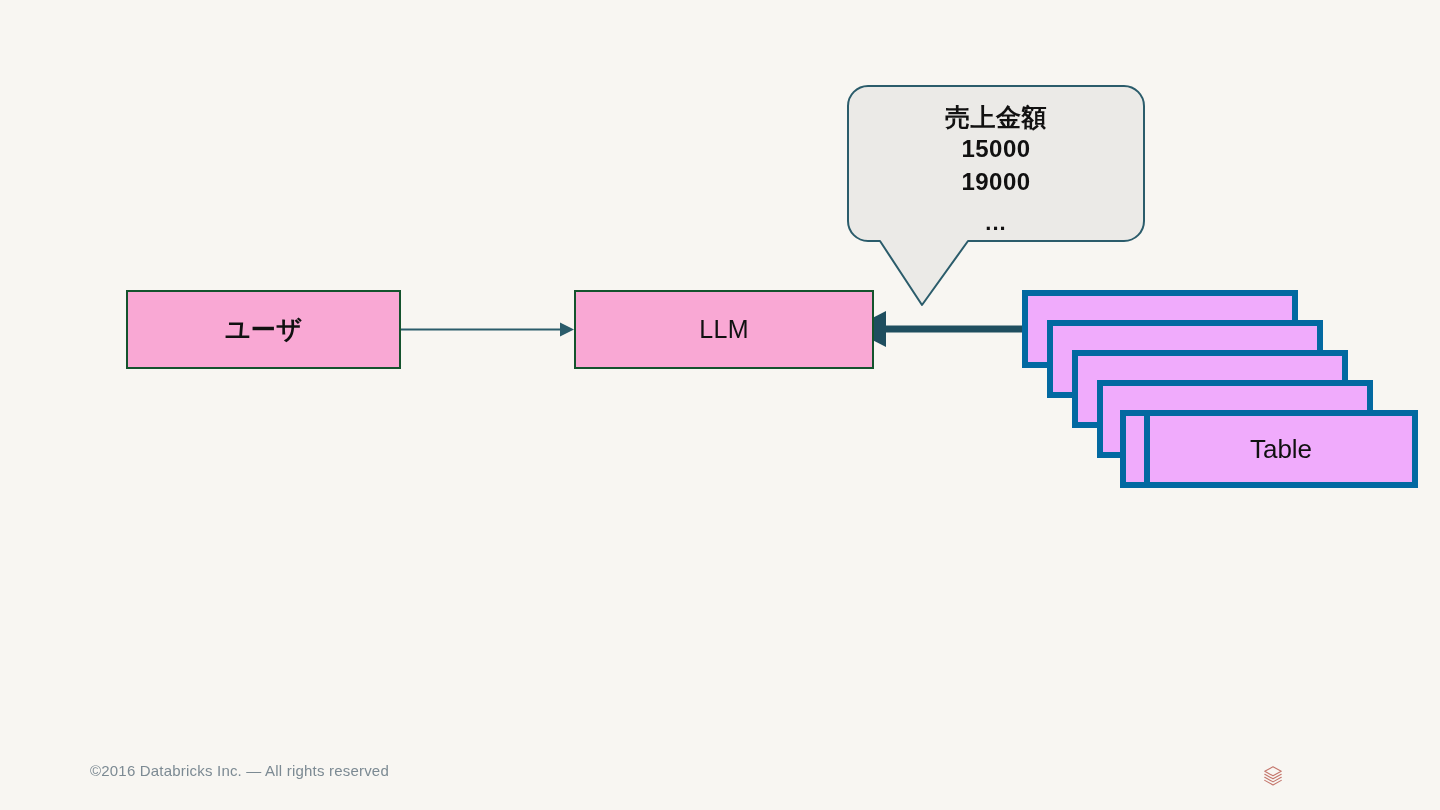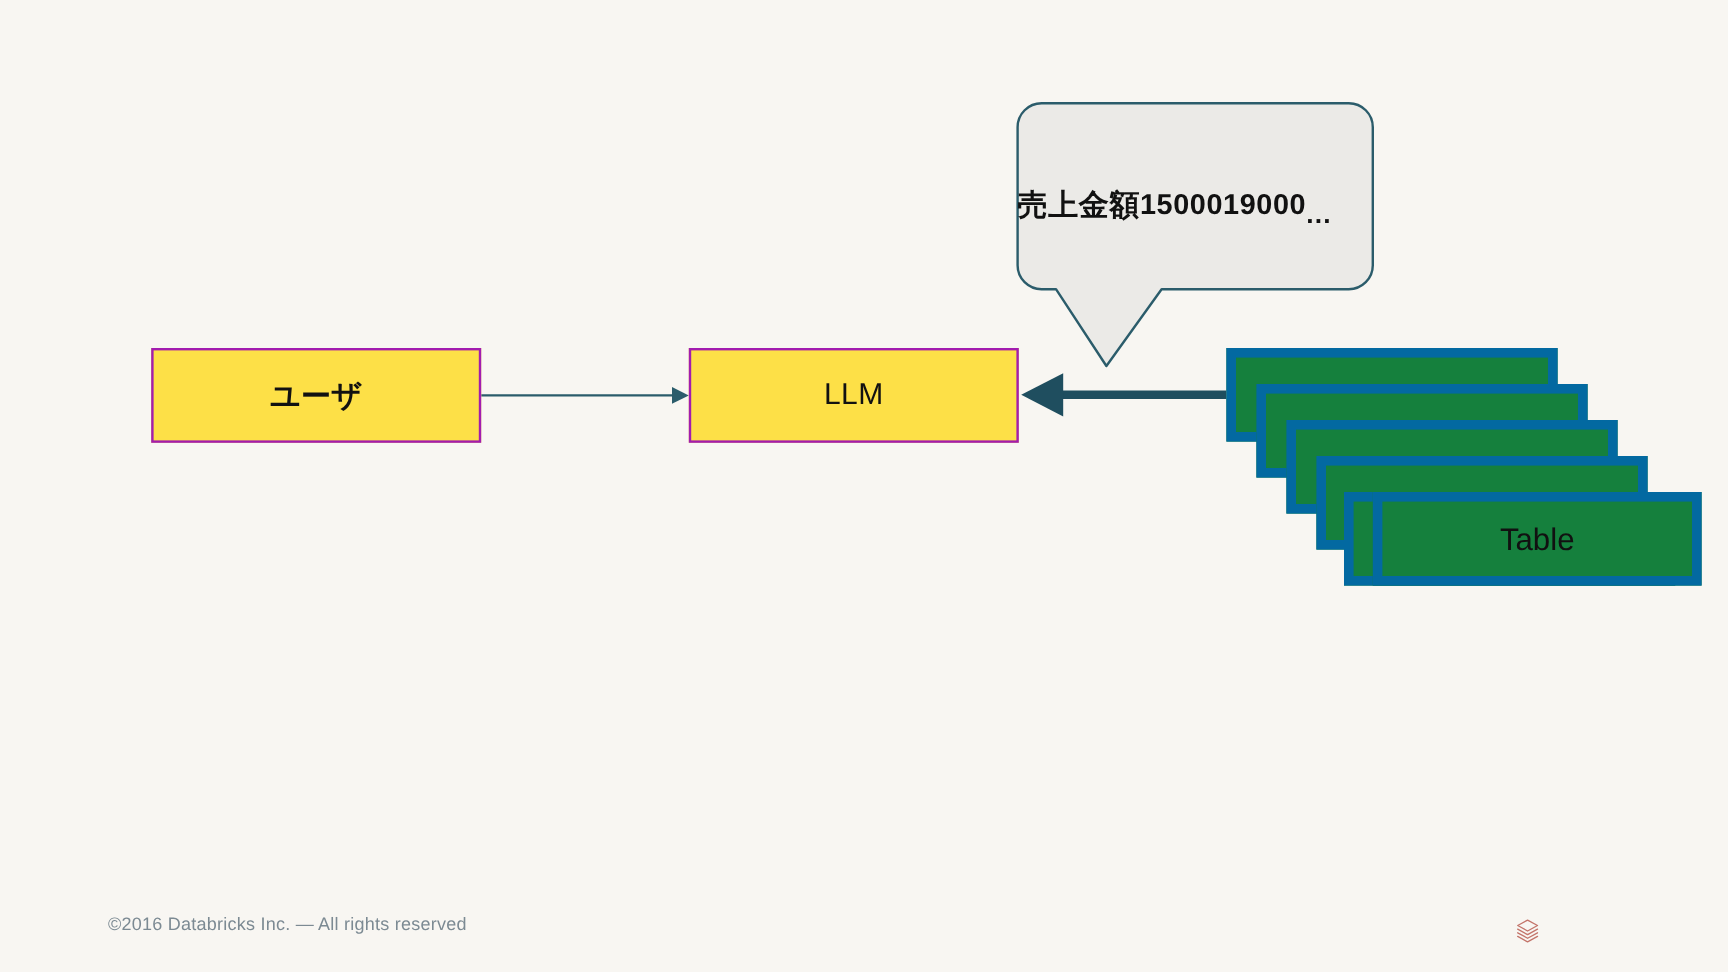--- a/index.html
+++ b/index.html
@@ -20,60 +20,60 @@
     position: absolute;
     inset: 0;
     width: 1440px;
     height: 810px;
   }
 
   
   .node {
     position: absolute;
     box-sizing: border-box;
-    background: #fde047;
-    border: 2px solid #a21caf;
+    background: #f9a8d4;
+    border: 2px solid #14532d;
     display: flex;
     align-items: center;
     justify-content: center;
     color: #111111;
     letter-spacing: .3px;
   }
 
   .node-user {
     left: 126px;
     top: 290px;
     width: 275px;
     height: 79px;
     font-size: 25px;
     font-weight: 600;
   }
 
   .node-llm {
     left: 574px;
     top: 290px;
-    width: 275px;
+    width: 300px;
     height: 79px;
     font-size: 25px;
     font-weight: 400;
   }
 
   
   .table-stack {
     position: absolute;
     left: 1020px;
     top: 288px;
     width: 400px;
     height: 202px;
   }
   .table-card {
     position: absolute;
     box-sizing: border-box;
-    background: #15803d;
-    border: 8px solid #0369a1;
+    background: #f0abfc;
+    border: 6px solid #0369a1;
     width: 276px;
     height: 78px;
   }
   .table-card.front {
     display: flex;
     align-items: center;
     justify-content: center;
     font-size: 26px;
     color: #111111;
   }
@@ -89,21 +89,21 @@
   }
 
   
   .bubble-text {
     position: absolute;
     left: 848px;
     top: 86px;
     width: 296px;
     height: 155px;
     display: flex;
-    flex-direction: row;
+    flex-direction: column;
     align-items: center;
     justify-content: flex-start;
     padding-top: 16px;
     box-sizing: border-box;
     color: #111111;
     pointer-events: none;
   }
   .bubble-title {
     font-size: 25px;
     font-weight: 600;

